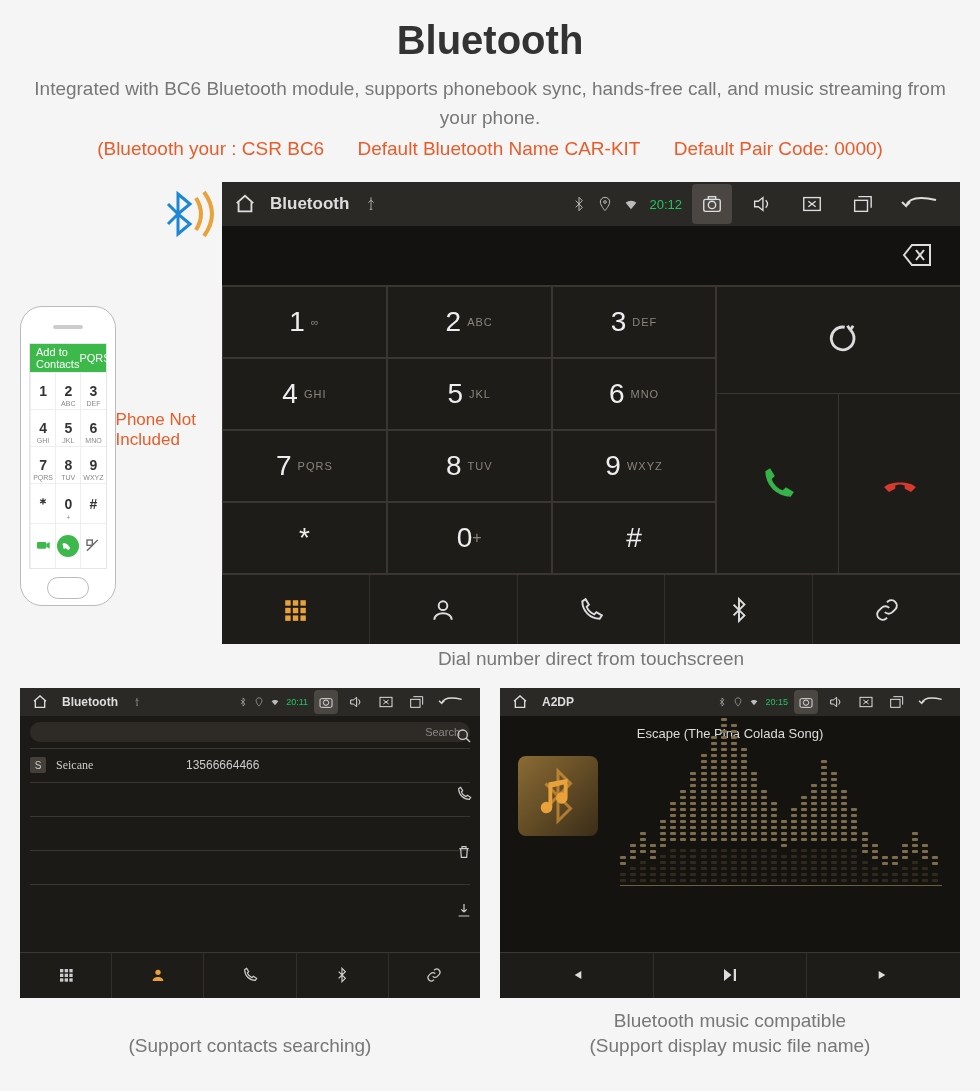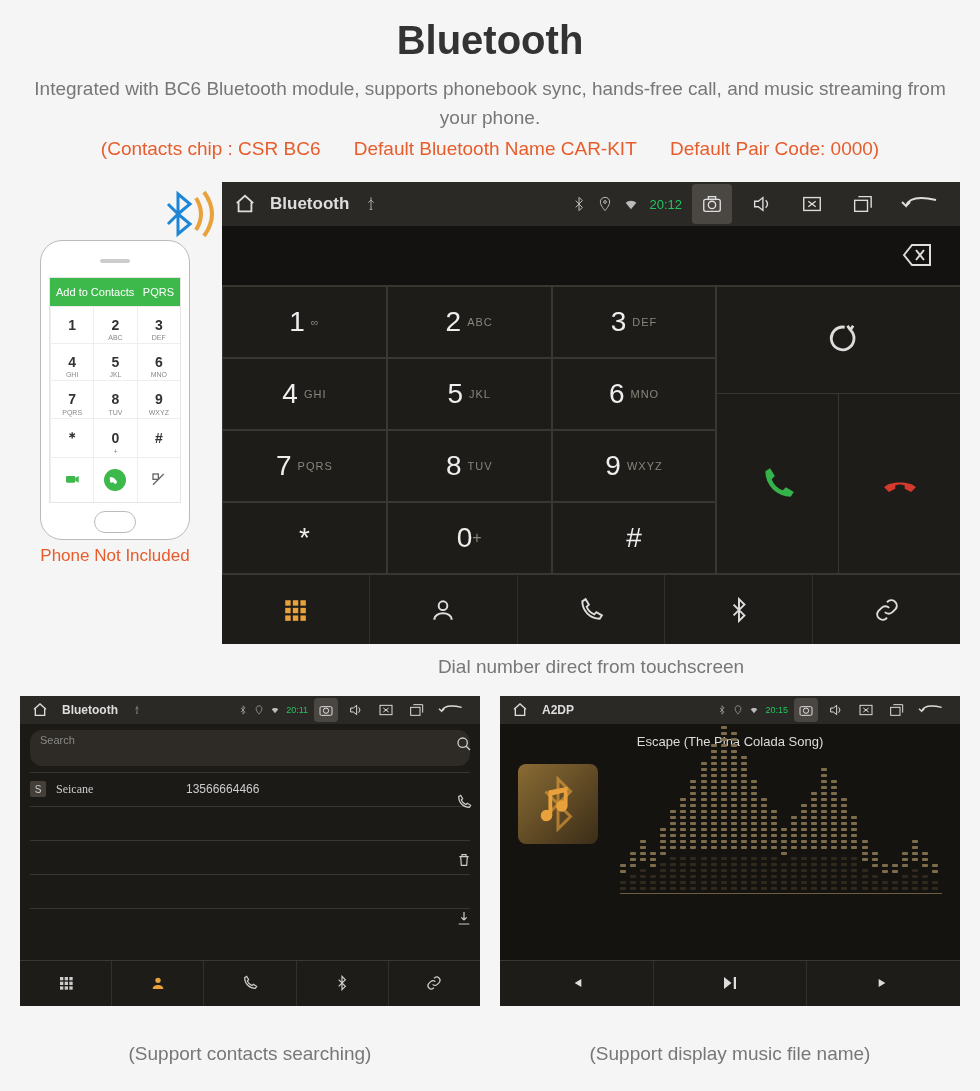--- a/index.html
+++ b/index.html
@@ -27,21 +27,21 @@
 }
 .page-spec {
   text-align: center;
   font-size: 19px;
   color: #e85c2b;
   margin-top: 6px;
 }
 .spec-row span { margin: 0 14px; }
 
 .top { display: flex; gap: 12px; margin-top: 22px; }
-.phone-col { width: 190px; display: flex; flex-direction: column; align-items: center; position: relative; }
+.phone-col { width: 190px; display: flex; align-items: center; position: relative; }
 .phone-cap { color: #e85c2b; font-size: 17px; margin-top: 6px; }
 .bt-badge { position: absolute; top: 0; right: -10px; }
 .phone-shell {
   width: 150px; height: 300px; margin-top: 58px;
   border: 1px solid #bbb; border-radius: 22px;
   background: #fff; position: relative;
 }
 .phone-screen {
   position: absolute; inset: 36px 8px 36px 8px;
   background: #fff; border: 1px solid #e5e5e5;
@@ -85,22 +85,22 @@
 .keygrid .key .sub { font-size: 11px; color: #8a857c; margin-left: 6px; letter-spacing: 1px; }
 
 .nav { display: flex; height: 70px; background: #1e1c19; border-top: 1px solid #3a3631; }
 .mini .nav { height: 46px; }
 .nav .nbtn { flex: 1; display: flex; align-items: center; justify-content: center; color: #ddd; border-right: 1px solid #33302b; }
 .nav .nbtn:last-child { border-right: none; }
 .nav .nbtn.active { color: #e9a23b; }
 
 .pb-search { display: flex; align-items: center; padding: 6px 10px; gap: 10px; }
 .pb-search .inp {
-  flex: 1; background: #2e2b26; border-radius: 12px; height: 36px;
-  font-size: 11px; color: #888; padding: 0 10px; line-height: 20px;
+  flex: 1; background: #2e2b26; border-radius: 12px; height: 20px;
+  font-size: 11px; color: #888; padding: 0 10px; line-height: 20px; text-align: right;
 }
 .pb-list { padding: 0 10px; }
 .pb-row  { display: flex; align-items: center; gap: 10px; border-top: 1px solid #3a3631; height: 34px; color: #ccc; font-size: 12px; }
 .pb-row .tag { width: 16px; height: 16px; background: #444039; color: #ccc; font-size: 10px; display: flex; align-items: center; justify-content: center; border-radius: 2px; }
 .pb-row .nm  { width: 120px; font-family: Liberation Serif, serif; }
 .pb-row.empty { color: transparent; }
 .pb-side { position: absolute; right: 8px; top: 32px; display: flex; flex-direction: column; gap: 26px; color: #aaa; }
 .pb-side div { height: 32px; display: flex; align-items: center; justify-content: center; }
 
 .a2-mid { position: relative; height: calc(100% - 28px - 46px); background: #15130f; overflow: hidden; display: flex; flex-direction: column; align-items: center; }
@@ -122,21 +122,21 @@
 .icoM  { width: 22px; height: 22px; }
 </style>
 </head>
 <body>
 
 <div class="page">
 
   <div class="page-title">Bluetooth</div>
   <div class="page-subtitle">Integrated with BC6 Bluetooth module, supports phonebook sync, hands-free call, and music streaming from your phone.</div>
   <div class="page-spec spec-row">
-    <span>(Contacts chip : CSR BC6</span>
+    <span>(Bluetooth your : CSR BC6</span>
     <span>Default Bluetooth Name CAR-KIT</span>
     <span>Default Pair Code: 0000)</span>
   </div>
 
   <div class="top">
 
     <div class="phone-col">
       <div class="bt-badge">
         <svg width="64" height="64" viewBox="0 0 64 64">
           <path d="M22 12 L34 22 L22 32 L22 12 Z M22 32 L34 42 L22 52 L22 32 Z M12 22 L22 32 M12 42 L22 32" fill="none" stroke="#1d86d6" stroke-width="3"></path>
@@ -404,21 +404,21 @@
                 <path d="M7 7l10 10-5 5V2l5 5L7 17" stroke="#ddd" stroke-width="1.8"></path>
               </svg>
           </div>
           <div class="nbtn">
             <svg class="ico" viewBox="0 0 24 24" fill="none">
                 <path d="M10 14a5 5 0 0 0 7 0l3-3a5 5 0 0 0-7-7l-1 1M14 10a5 5 0 0 0-7 0l-3 3a5 5 0 0 0 7 7l1-1" stroke="#ddd" stroke-width="1.8"></path>
               </svg>
           </div>
         </div>
       </div>
-      <div class="bcap" style="margin-top:10px">Dial number direct from touchscreen</div>
+      <div class="bcap" style="margin-top:2px">Dial number direct from touchscreen</div>
     </div>
   </div>
 
   <div class="bottom">
     <div class="bcol">
       <div class="mini">
         <div class="statusbar">
           <div class="sb-left">
             <span>
                 <svg class="icoS" viewBox="0 0 24 24" fill="none">
@@ -1253,18 +1253,18 @@
               </svg>
             </div>
           <div class="nbtn">
               <svg class="icoS" viewBox="0 0 24 24" fill="#ddd">
                 <path d="M18 6v12M4 6l10 6-10 6z"></path>
               </svg>
             </div>
         </div>
       </div>
       <div class="bcap">
-        <br><span>(Support display music file name)</span>
+        <span>Bluetooth music compatible</span><br><span>(Support display music file name)</span>
       </div>
     </div>
   </div>
 
 </div>
 
 </body></html>

